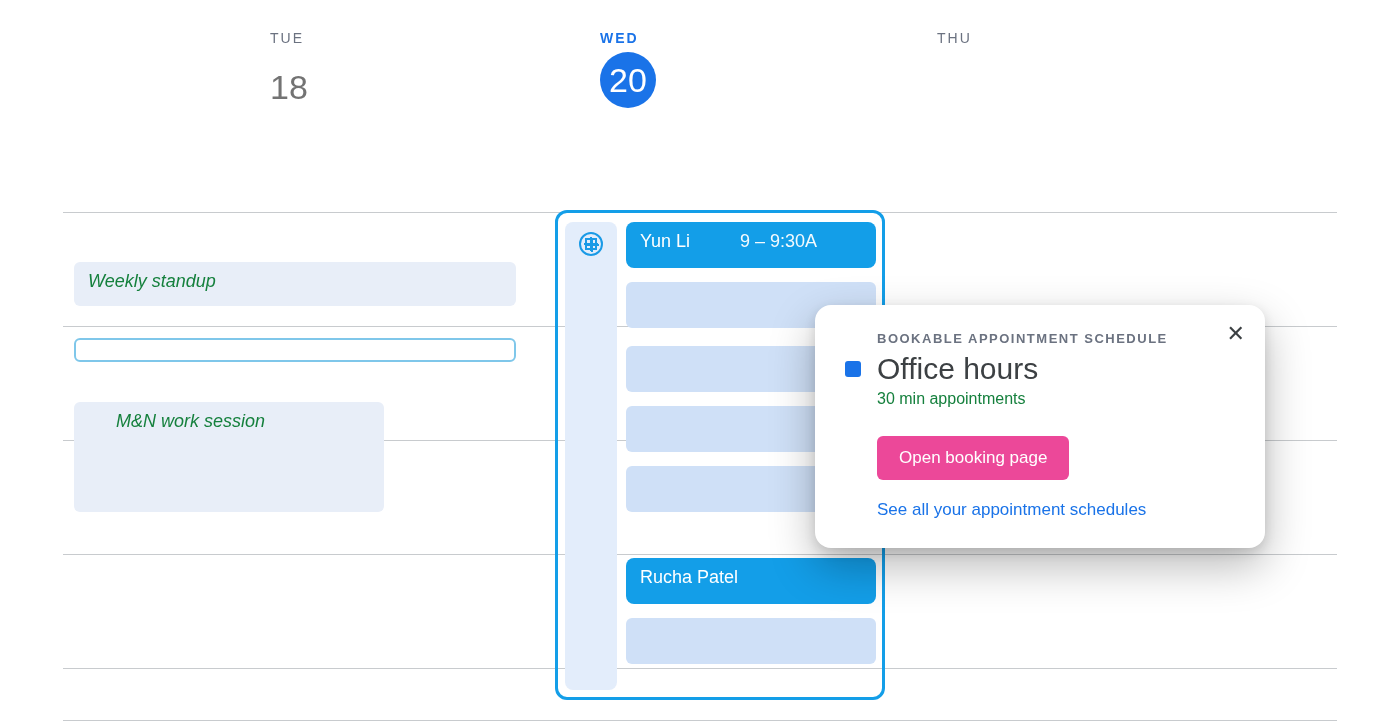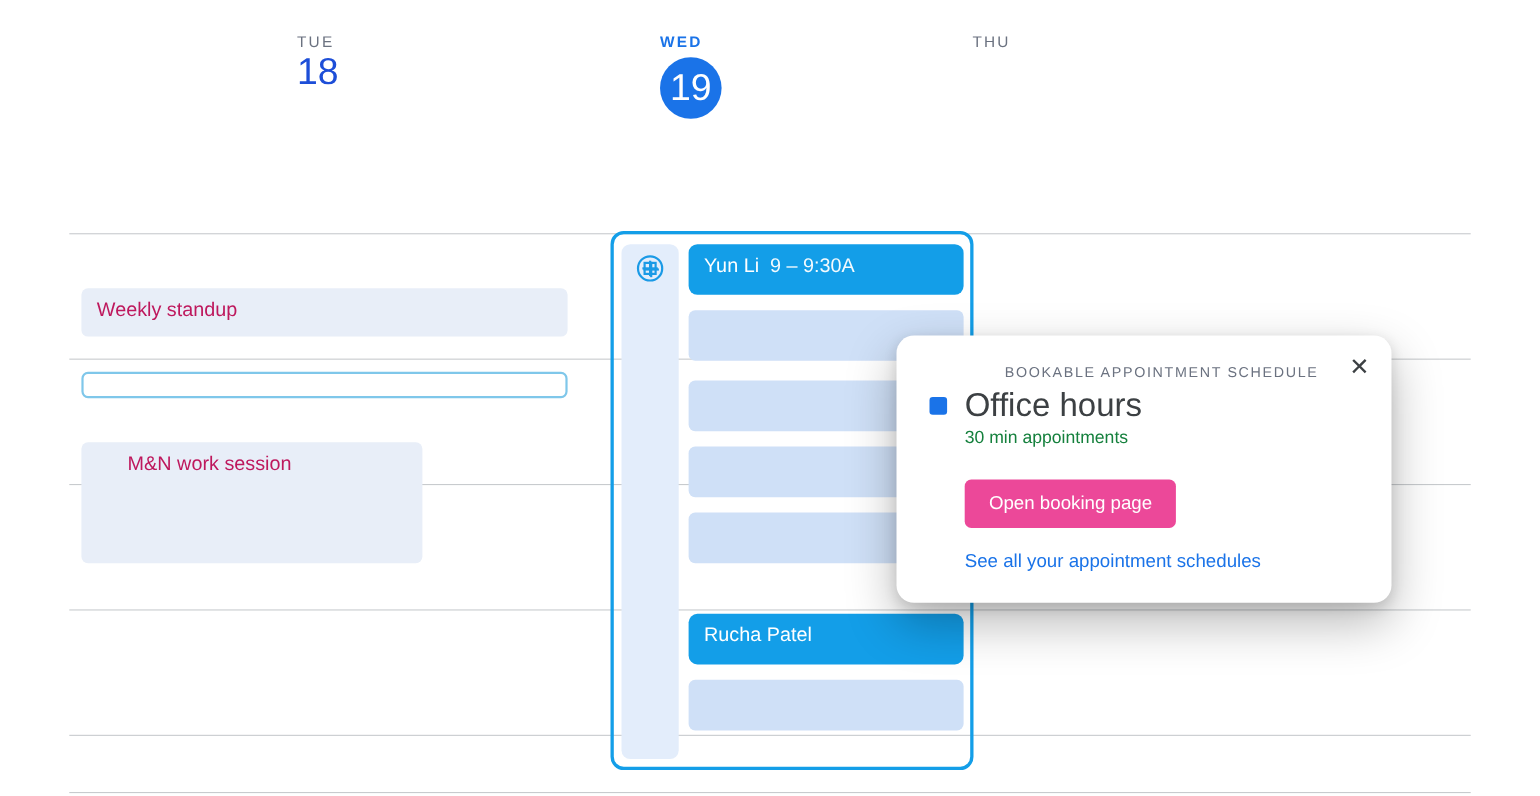--- a/index.html
+++ b/index.html
@@ -3,21 +3,21 @@
 <meta charset="utf-8">
 <style>
   * { box-sizing: border-box; margin: 0; padding: 0; }
   html, body { width: 1400px; height: 724px; font-family: 'Google Sans', 'Helvetica Neue', Arial, sans-serif; background: #fff; overflow: hidden; }
 
   .stage { position: relative; width: 1400px; height: 724px; }
 
   
   .day-header { position: absolute; top: 30px; width: 200px; }
   .day-header .dow { font-size: 14px; letter-spacing: 2px; color: #6b7280; font-weight: 500; }
-  .day-header .num { font-size: 34px; color: #1d4ed8; margin-top: 0; font-weight: 400; }
+  .day-header .num { font-size: 34px; color: #737373; margin-top: 22px; font-weight: 400; }
   .day-header.active .dow { color: #1a73e8; font-weight: 600; }
   .day-header.active .num {
     display: inline-flex; align-items: center; justify-content: center;
     width: 56px; height: 56px; border-radius: 50%;
     background: #1a73e8; color: #fff; font-weight: 500;
     margin-top: 6px;
   }
 
   
   .hline { position: absolute; height: 1px; background: #9aa0a6; left: 63px; right: 63px; opacity: 0.55; }
@@ -58,39 +58,40 @@
   
   .event {
     position: absolute;
     border-radius: 6px;
     padding: 8px 14px;
     font-size: 18px;
     color: #4b5563;
     background: #e3edfb;
     display: flex; align-items: flex-start;
     line-height: 1.25;
+    gap: 40px;
   }
   .event.booked { background: #139ee8; color: #fff; border-radius: 8px; }
   .event.booked .time { margin-left: 10px; opacity: 0.95; font-weight: 400; }
   .event.slot { background: #cfe0f7; }
   .event.outline { background: #fff; border: 2px solid #7fc7ea; padding: 0; }
 
   
-  .event.muted { background: #e8eef8; color: #be185d; }
+  .event.muted { background: #e8eef8; color: #15803d; font-style: italic; }
 
   
   .card {
     position: absolute;
     background: #fff;
     border-radius: 16px;
     box-shadow: 0 18px 45px rgba(0,0,0,0.28), 0 4px 12px rgba(0,0,0,0.12);
     padding: 26px 30px 28px 30px;
   }
   .card .overline {
-    font-size: 13px; letter-spacing: 1.5px; color: #6b7280; font-weight: 400; text-align: center;
+    font-size: 13px; letter-spacing: 1.5px; color: #6b7280; font-weight: 700;
   }
   .card .title-row { display: flex; align-items: center; margin-top: 6px; }
   .card .dot { width: 16px; height: 16px; background: #1a73e8; border-radius: 3px; margin-right: 16px; flex: none; }
   .card h2 { font-size: 30px; font-weight: 400; color: #3c4043; }
   .card .sub { font-size: 16px; color: #15803d; margin-top: 4px; margin-left: 32px; }
   .card .btn {
     display: inline-block; margin-top: 28px; margin-left: 32px;
     background: #ec4899; color: #fff; border: none; border-radius: 6px;
     padding: 12px 22px; font-size: 17px; cursor: pointer;
   }
@@ -102,24 +103,24 @@
 <body>
 
 <div class="stage">
 
   <div class="day-header" style="left:270px">
     <div class="dow">TUE</div>
     <div class="num">18</div>
   </div>
   <div class="day-header active" style="left:600px">
     <div class="dow">WED</div>
-    <div class="num">19</div>
+    <div class="num">20</div>
   </div>
 
-  <div class="day-header" style="left:884px">
+  <div class="day-header" style="left:937px">
     <div class="dow">THU</div>
   </div>
 
   <div class="hline" style="top:212px"></div>
   <div class="hline" style="top:326px"></div>
   <div class="hline" style="top:440px"></div>
   <div class="hline" style="top:554px"></div>
   <div class="hline" style="top:668px"></div>
   <div class="hline" style="top:720px"></div>
 

